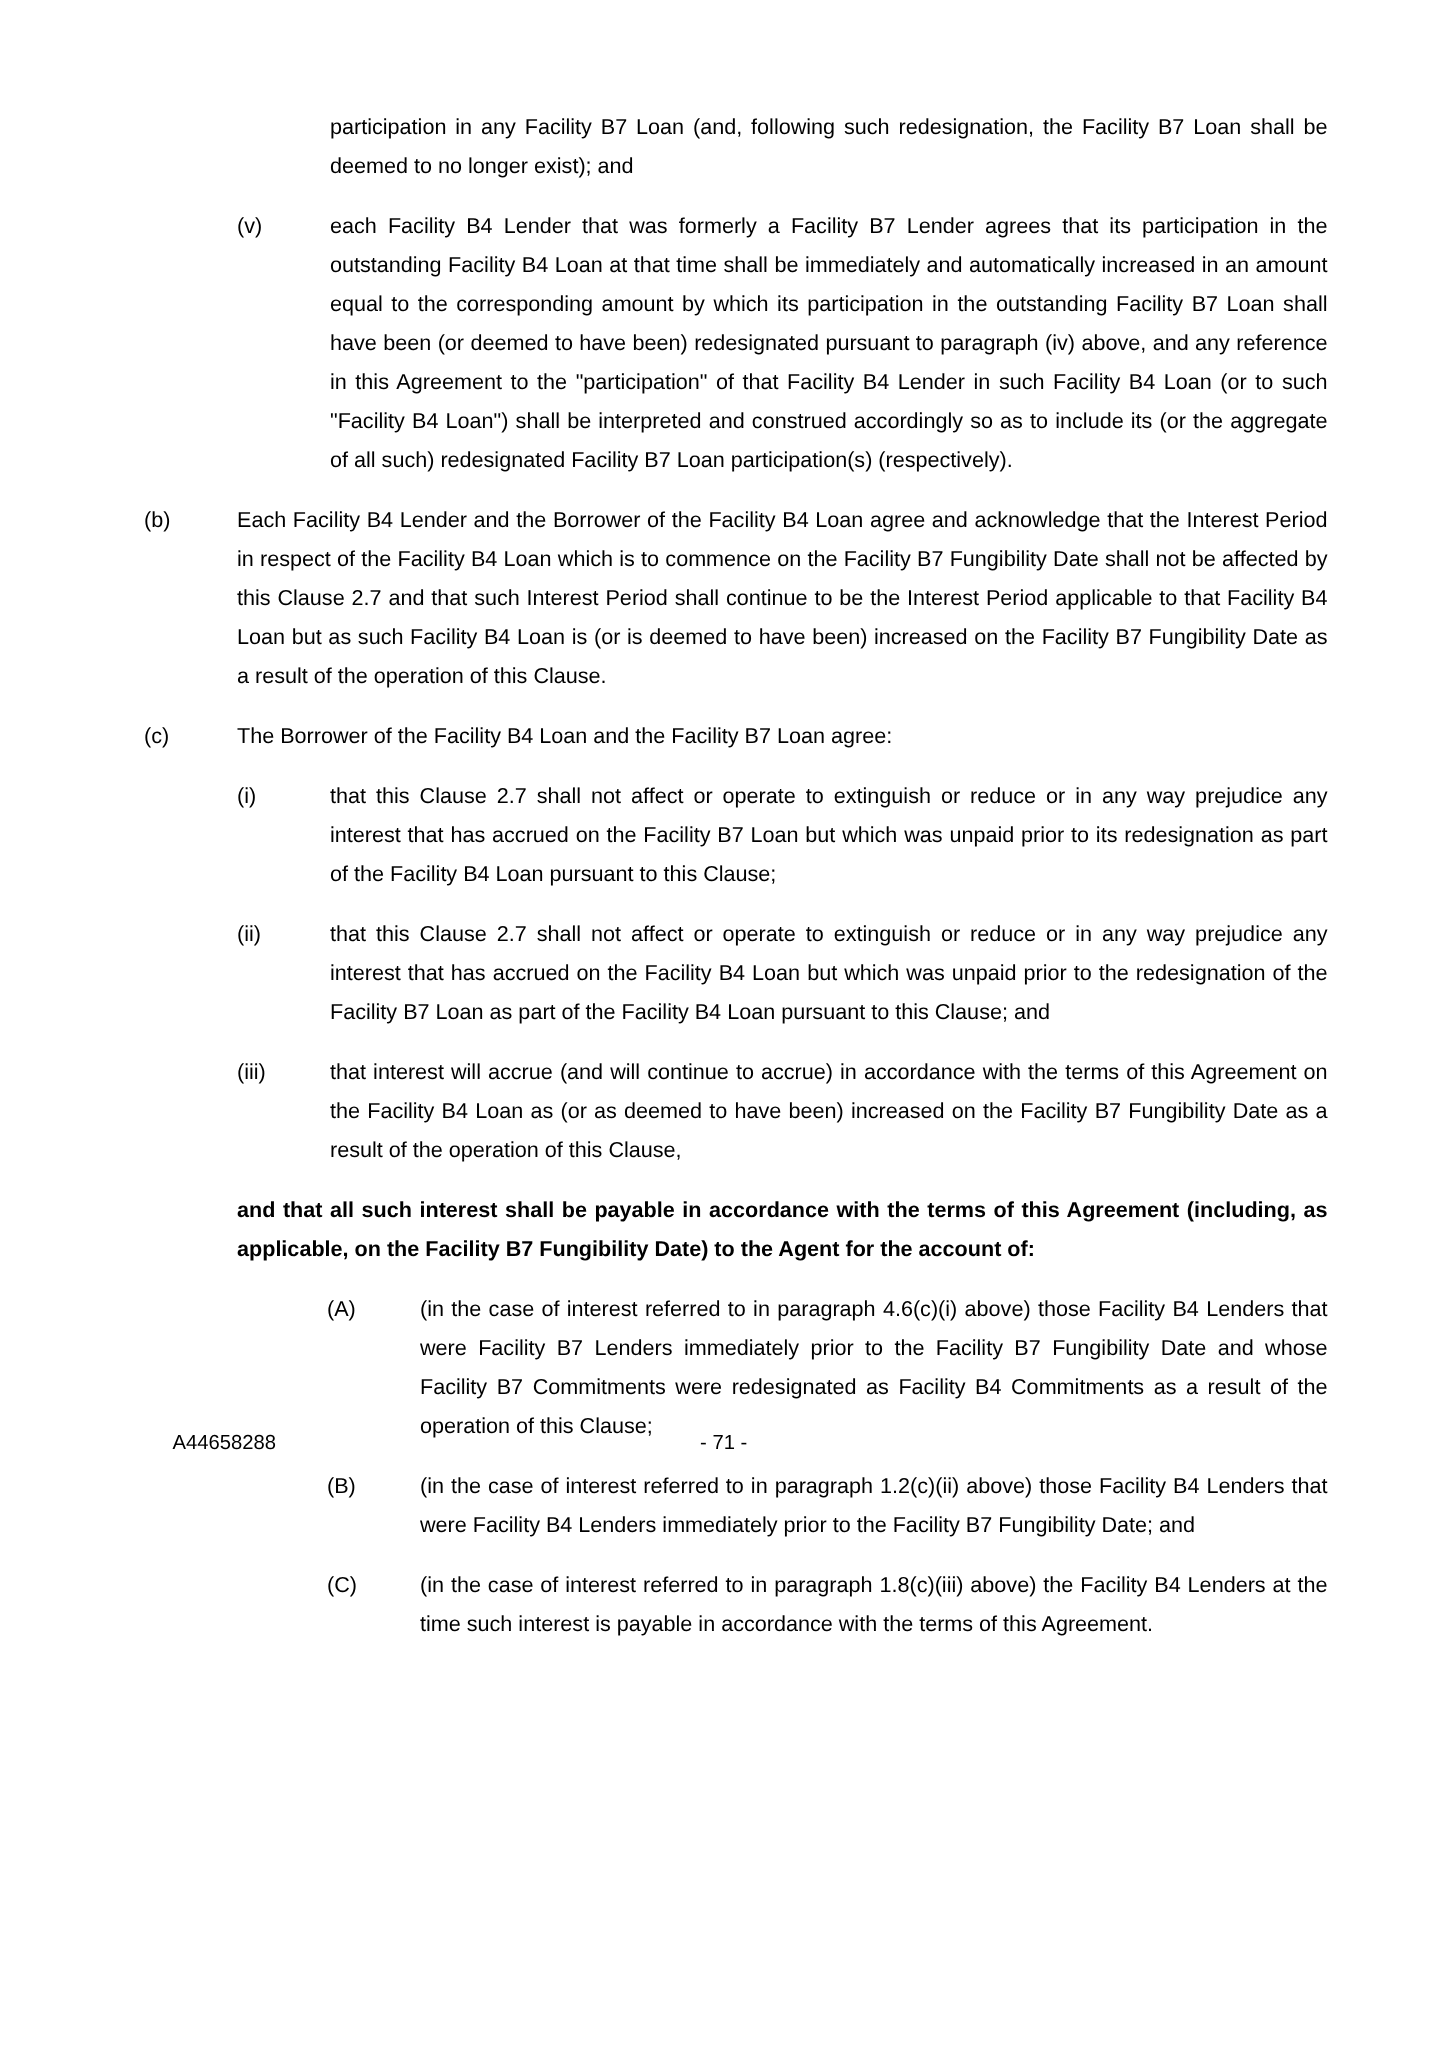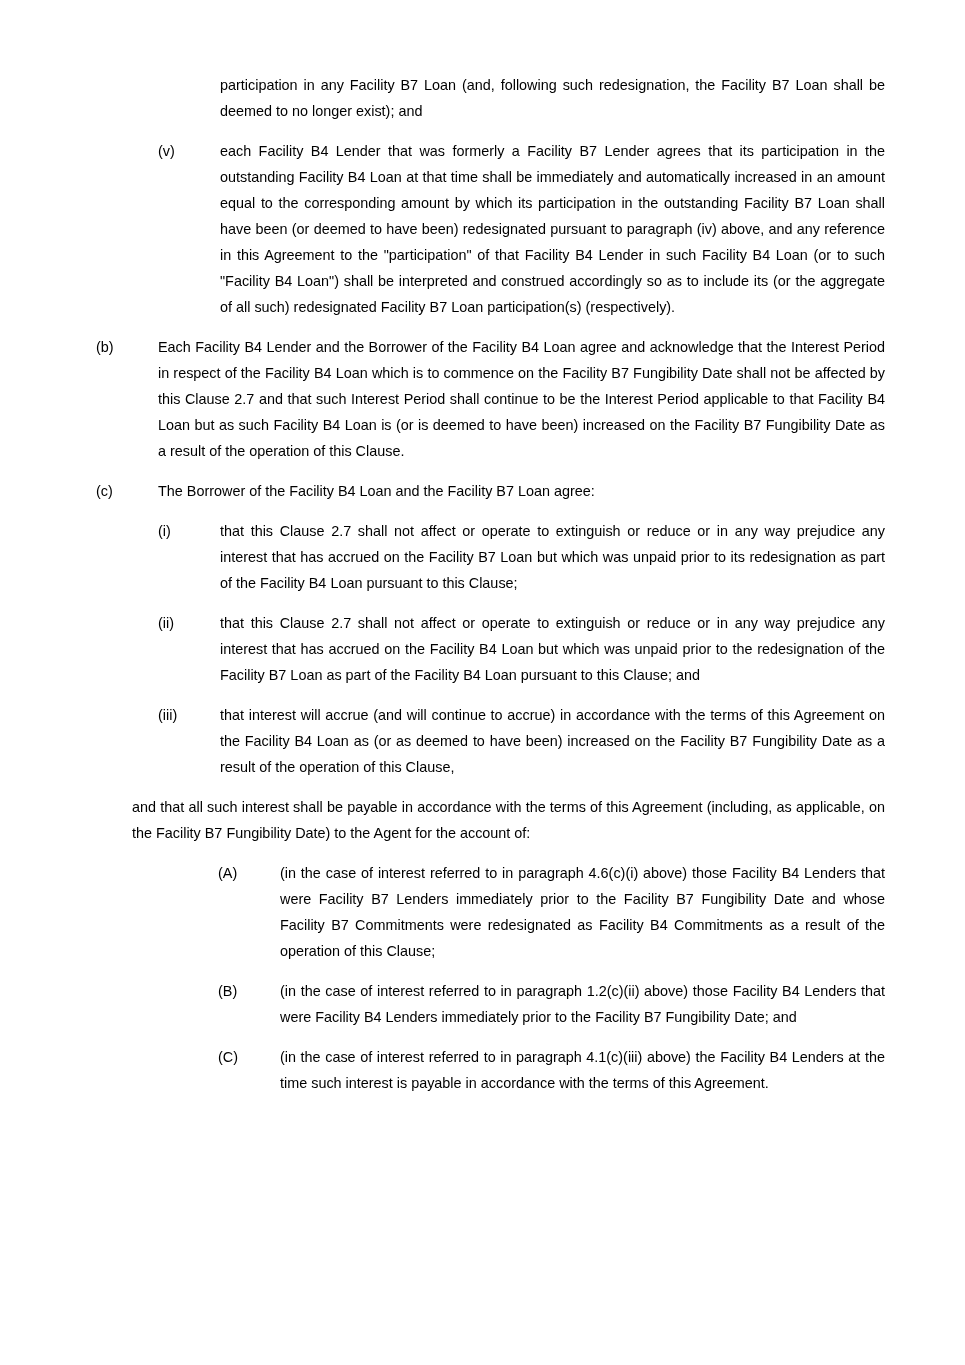--- a/index.html
+++ b/index.html
@@ -38,21 +38,22 @@
   .indent-b {
     margin-left: 78px;
   }
   .indent-lvl2 {
     margin-left: 140px;
   }
   .indent-lvl3 {
     margin-left: 200px;
   }
   .indent-plain {
-    margin-left: 52px;
+    margin-left: 78px;
+    font-weight: bold;
   }
   .marker {
     position: absolute;
     left: -62px;
     top: 0;
     width: 56px;
     text-align: left;
     font-size: 14.4px;
     line-height: 26px;
   }
@@ -142,19 +143,23 @@
       <span class="txt">(in the case of interest referred to in paragraph 4.6(c)(i) above) those Facility B4 Lenders that were Facility B7 Lenders immediately prior to the Facility B7 Fungibility Date and whose Facility B7 Commitments were redesignated as Facility B4 Commitments as a result of the operation of this Clause;</span>
     </div>
 
     <div class="para indent-lvl3">
       <span class="marker-wide">(B)</span>
       <span class="txt">(in the case of interest referred to in paragraph 1.2(c)(ii) above) those Facility B4 Lenders that were Facility B4 Lenders immediately prior to the Facility B7 Fungibility Date; and</span>
     </div>
 
     <div class="para indent-lvl3">
       <span class="marker-wide">(C)</span>
-      <span class="txt">(in the case of interest referred to in paragraph 4.1(c)(iii) above) the Facility B4 Lenders at the time such interest is payable in accordance with the terms of this Agreement.</span>
+      <span class="txt">(in the case of interest referred to in paragraph 1.8(c)(iii) above) the Facility B4 Lenders at the time such interest is payable in accordance with the terms of this Agreement.</span>
     </div>
 
   </div>
 
+  <div class="footer">
+    <span class="footer-left">A44658288</span>
+    <span class="footer-center">- 71 -</span>
+  </div>
 
 </div>
 
 </body></html>

